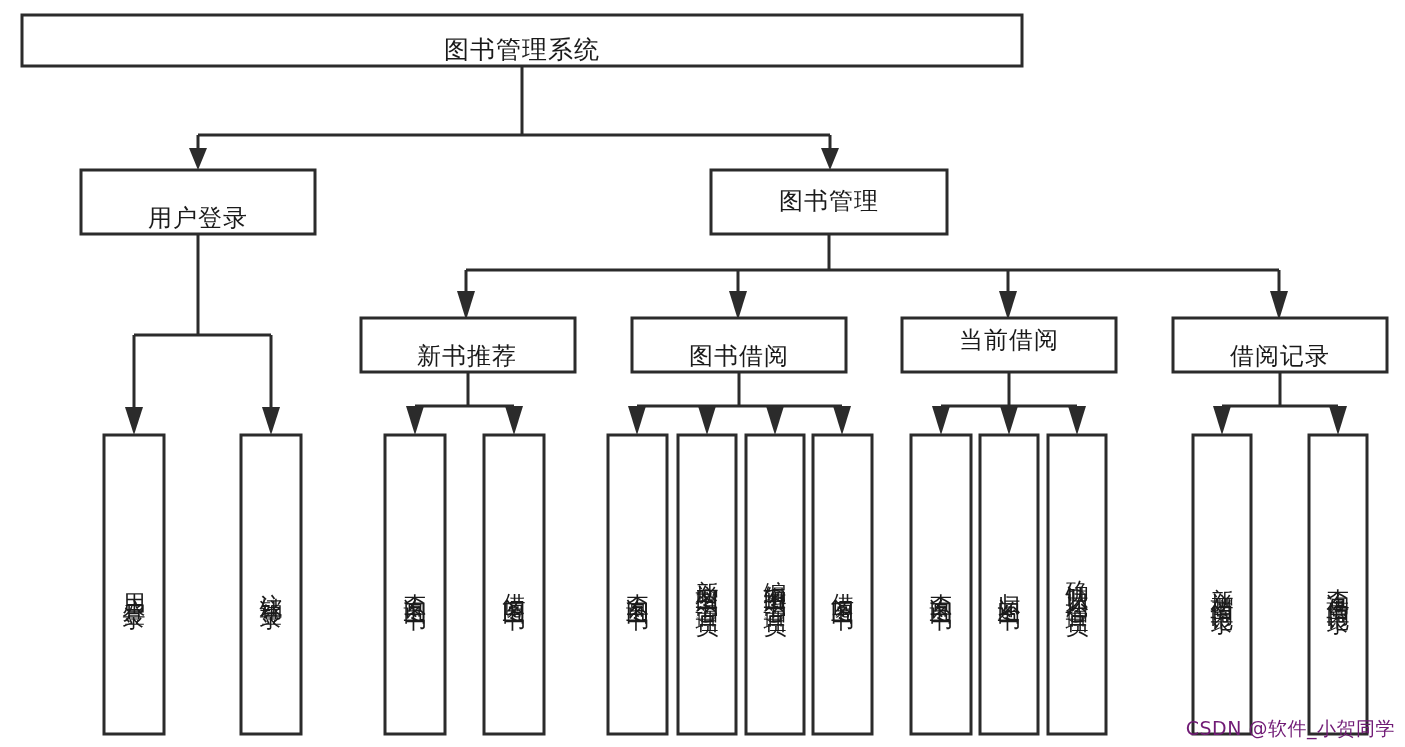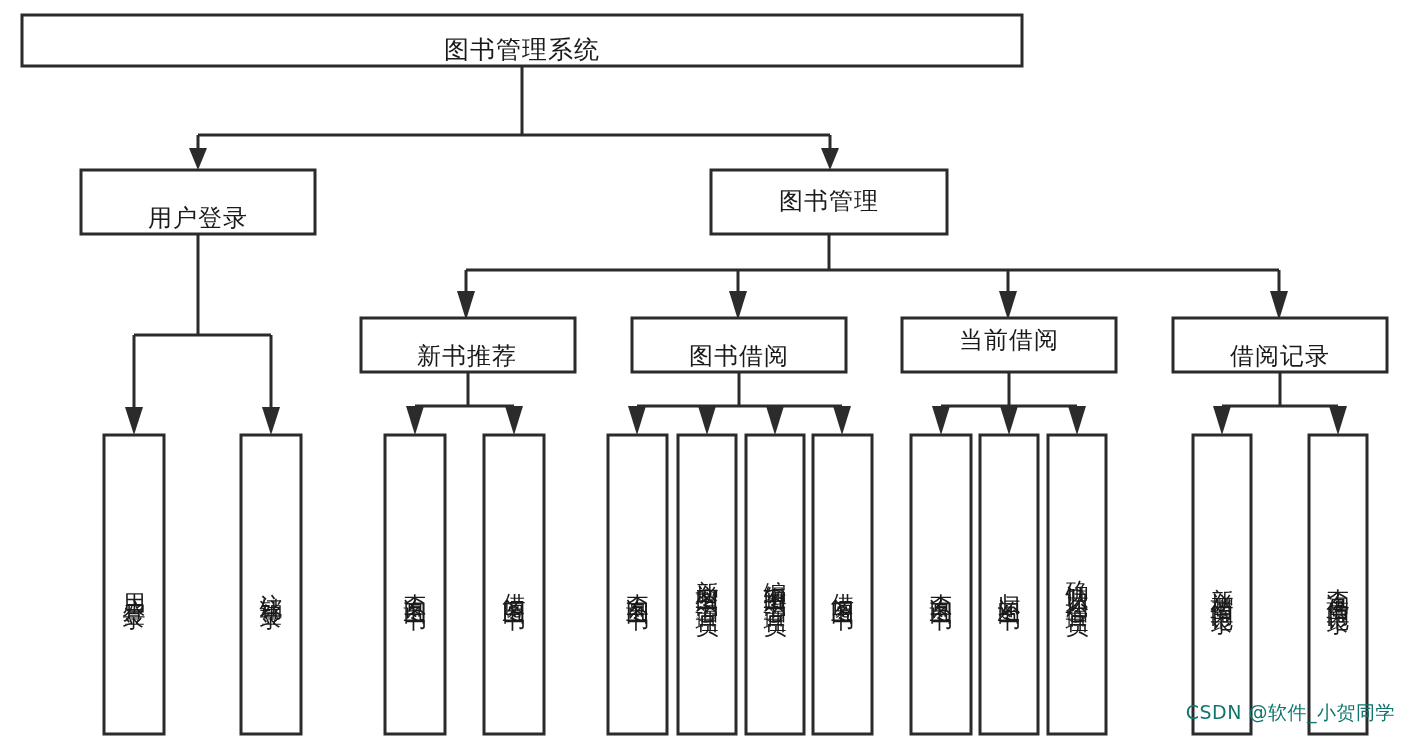--- a/index.html
+++ b/index.html
@@ -73,23 +73,23 @@
     color: #1a1a1a;
     letter-spacing: 1px;
     white-space: nowrap;
   }
   .title-text {
     font-size: 25px;
   }
   #watermark {
     position: absolute;
     right: 10px;
-    bottom: 21px;
+    bottom: 5px;
     font-size: 19px;
-    color: #0f766e;
+    color: #701a75;
     letter-spacing: 0.5px;
     white-space: nowrap;
     user-select: none;
   }
 </style>
 </head>
 <body>
 
 <div id="diagram-root">
 

